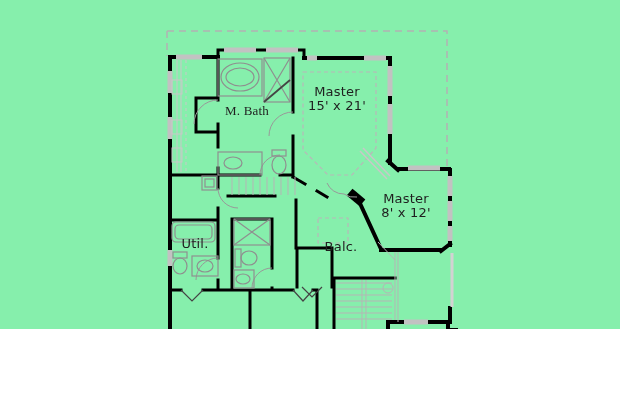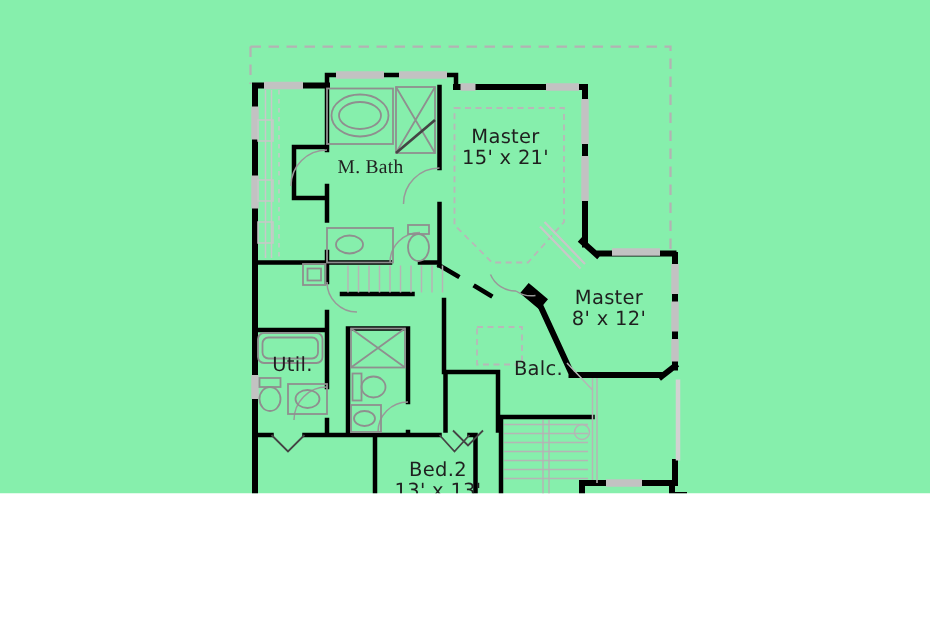--- a/index.html
+++ b/index.html
@@ -18,21 +18,21 @@
     color:#1f1f1f;
     white-space:nowrap;
     line-height:1.05;
     pointer-events:none;
   }
   .room-label .rname{font-size:13px;letter-spacing:.2px;}
   .room-label .rdims{font-size:13px;letter-spacing:.2px;}
   .lb-master{left:337px;top:99px;}
   .lb-mbath{left:247px;top:111px;font-family:Liberation Serif, serif;}
   .lb-study{left:406px;top:206px;}
-  .lb-balc{left:359px;top:247px;}
+  .lb-balc{left:341px;top:247px;}
   .lb-util{left:195px;top:204px;margin-top:40px;}
   .lb-bed3{left:209px;top:320px;}
   .lb-bed2{left:292px;top:321px;}
 </style>
 </head>
 <body>
 
 <div class="stage">
 
   <svg width="620" height="415" viewBox="0 0 620 415">
@@ -193,18 +193,14 @@
 
   <div class="room-label lb-balc">
     <div class="rname">Balc.</div>
   </div>
 
   <div class="room-label lb-util">
     <div class="rname">Util.</div>
   </div>
 
 
-  <div class="room-label lb-bed2">
-    <div class="rname">Bed.2</div>
-    <div class="rdims">13' x 13'</div>
-  </div>
 
 </div>
 
 </body></html>

